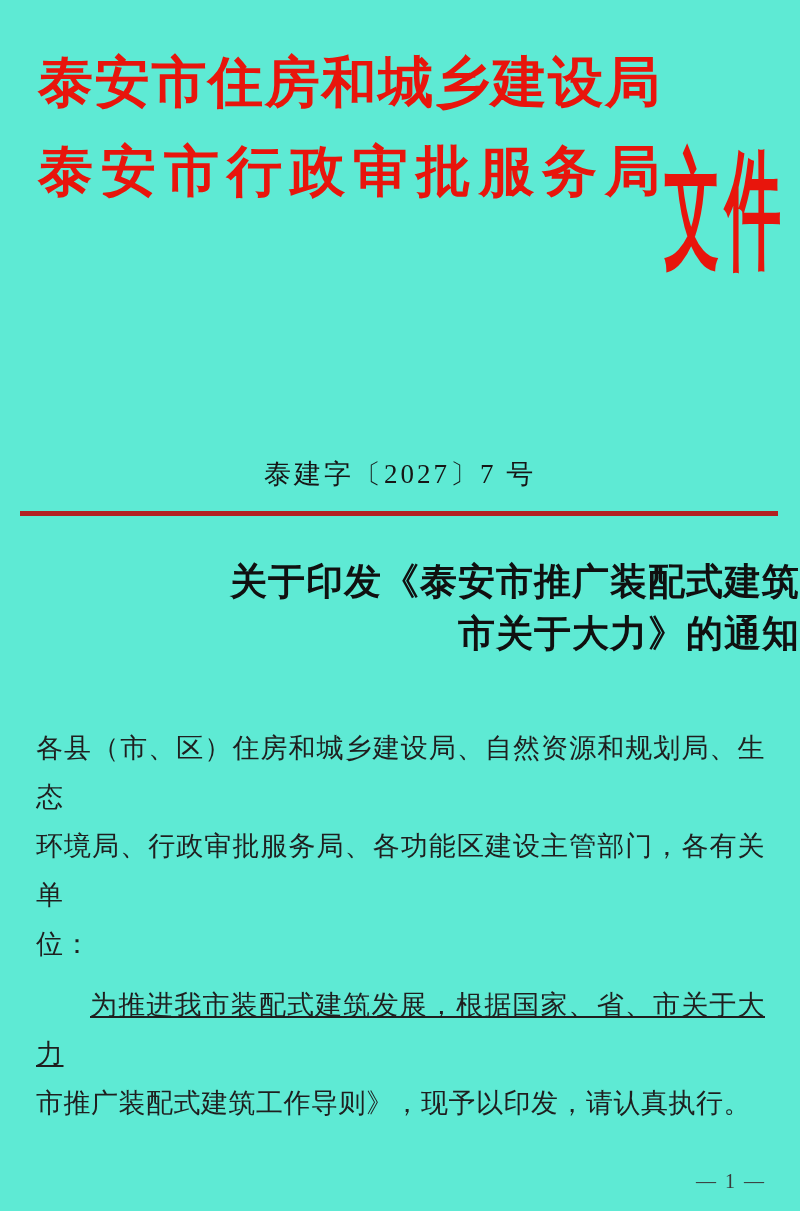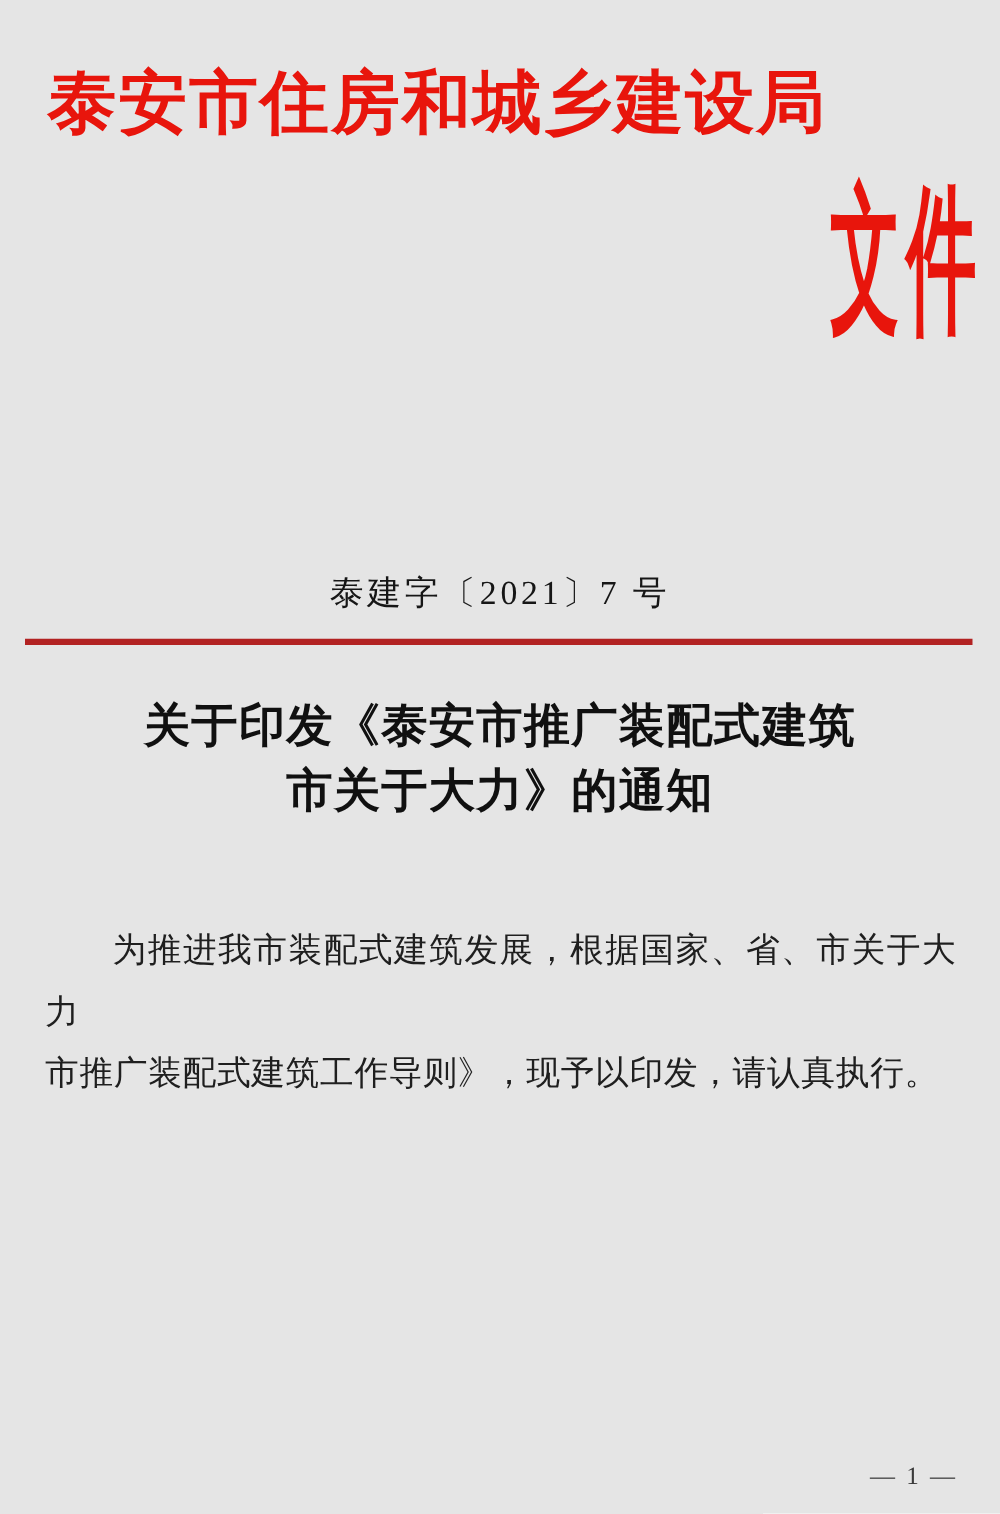--- a/index.html
+++ b/index.html
@@ -5,21 +5,21 @@
   :root{
     --letterhead-red:#e8150c;
     --divider-red:#b22222;
     --body-ink:#1f1f1f;
     --pageno-ink:#3a3a3a;
   }
   html,body{margin:0;padding:0;background:#ffffff;}
   .page{
     position:relative;
     width:800px;height:1211px;
-    background:#e5e5e5;
+    background:#5eead4;
     overflow:hidden;
     font-family:"Liberation Serif","DejaVu Serif",serif;
     color:var(--body-ink);
   }
   
   .letterhead-lines{
     position:absolute;top:38px;left:38px;width:622px;
   }
   .agency-line{
     color:var(--letterhead-red);
@@ -52,69 +52,75 @@
   
   .divider{
     position:absolute;top:511px;left:20px;
     width:758px;height:5px;
     background:var(--divider-red);
   }
   
   .title{
     position:absolute;top:556px;left:0;width:100%;
     margin:0;
-    text-align:center;
+    text-align:right;
     font-size:37px;
     font-weight:bold;
     line-height:52px;
     color:#101010;
     letter-spacing:1px;
   }
   .title-line{display:block;}
   
   .body-block{
     position:absolute;top:724px;left:36px;width:729px;
     font-size:27px;
     color:var(--body-ink);
   }
   .para{margin:0;}
   .para-intro{margin-top:12px;}
   .line{display:block;line-height:49px;letter-spacing:0.5px;}
   .j{text-align:justify;text-align-last:justify;}
-  .ind{text-indent:2em;}
+  .ind{text-indent:2em;text-decoration:underline;}
   
   .page-number{
     position:absolute;top:1170px;right:34px;
     font-size:20px;
     letter-spacing:2px;
     color:var(--pageno-ink);
   }
 </style>
 </head>
 <body>
 
 <div class="page">
 
   <header>
     <div class="letterhead-lines">
       <div class="agency-line">泰安市住房和城乡建设局</div>
+      <div class="agency-line">泰安市行政审批服务局</div>
     </div>
     <div class="doc-type">文件</div>
   </header>
 
-  <div class="doc-number">泰建字〔2021〕7 号</div>
+  <div class="doc-number">泰建字〔2027〕7 号</div>
 
   <div class="divider"></div>
 
   <h1 class="title">
     <span class="title-line">关于印发《泰安市推广装配式建筑</span>
     <span class="title-line">市关于大力》的通知</span>
   </h1>
 
   <div class="body-block">
+    <p class="para">
+      <span class="line j">各县（市、区）住房和城乡建设局、自然资源和规划局、生态</span>
+      <span class="line j">环境局、行政审批服务局、各功能区建设主管部门，各有关单</span>
+      <span class="line">位：</span>
+    </p>
     <p class="para para-intro">
       <span class="line j ind">为推进我市装配式建筑发展，根据国家、省、市关于大力</span>
       <span class="line">市推广装配式建筑工作导则》，现予以印发，请认真执行。</span>
     </p>
 
   </div>
 
   <div class="page-number">— 1 —</div>
 
 </div>

